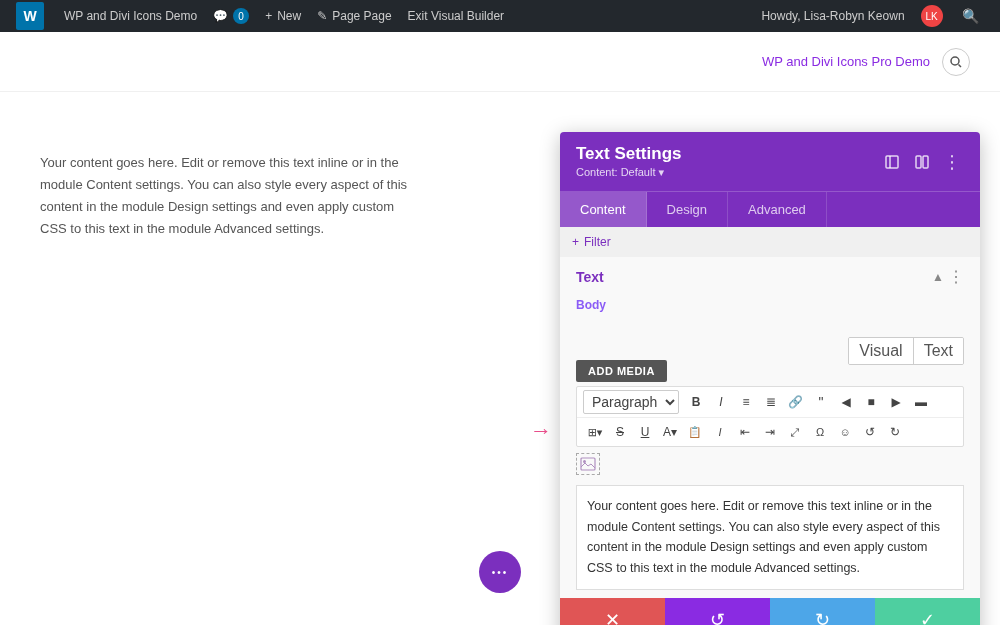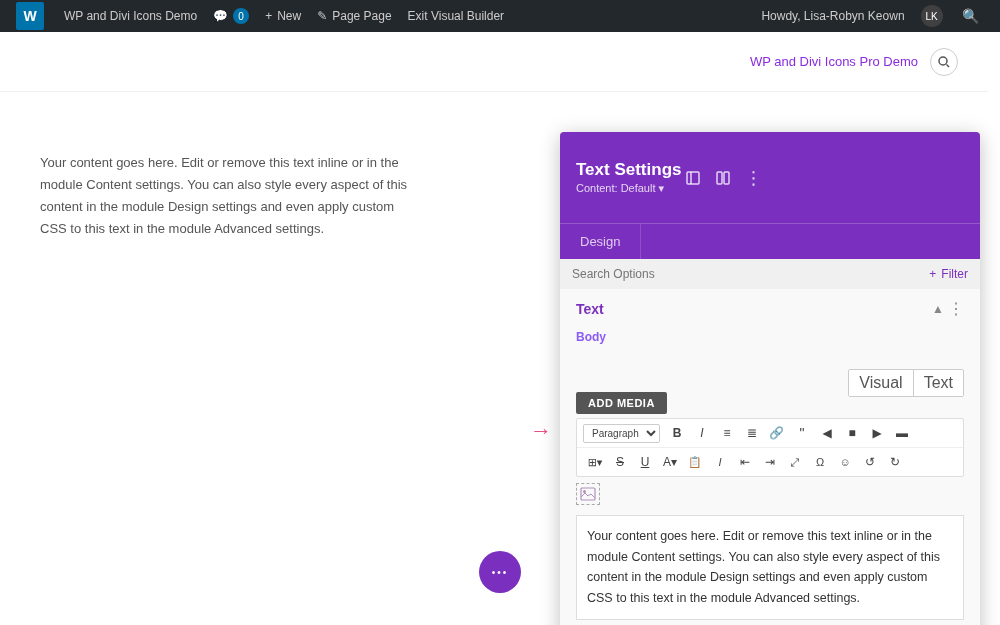--- a/index.html
+++ b/index.html
@@ -24,37 +24,37 @@
       display: flex;
       align-items: center;
       gap: 5px;
       cursor: pointer;
       white-space: nowrap;
     }
     .admin-bar-spacer { flex: 1; }
     .admin-bar-right { color: #ccc; font-size: 12px; display: flex; align-items: center; gap: 16px; padding-right: 8px; }
     .wp-logo { background: #0073aa; width: 28px; height: 28px; border-radius: 2px; display: flex; align-items: center; justify-content: center; color: white; font-weight: bold; font-size: 14px; margin-right: 4px; }
     .comment-count { background: #0073aa; border-radius: 50%; width: 16px; height: 16px; font-size: 10px; display: flex; align-items: center; justify-content: center; color: white; }
-    .user-avatar { width: 22px; height: 22px; background: #404040; border-radius: 50%; display: flex; align-items: center; justify-content: center; color: white; font-size: 10px; }
+    .user-avatar { width: 22px; height: 22px; background: #ef4444; border-radius: 50%; display: flex; align-items: center; justify-content: center; color: white; font-size: 10px; }
     .search-icon-btn { color: #ccc; cursor: pointer; font-size: 14px; padding: 0 4px; }
 
     
     #page-area {
       background: white;
       height: 593px;
       position: relative;
       display: flex;
       align-items: flex-start;
       padding: 40px;
     }
 
     
     #site-header {
       position: absolute;
-      top: 0; left: 0; right: 12px;
+      top: 0; left: 0; right: 0;
       height: 60px;
       background: white;
       display: flex;
       align-items: center;
       justify-content: flex-end;
       padding: 0 30px;
       border-bottom: 1px solid #f0f0f0;
     }
     .site-title-link { color: #8a2be2; font-size: 13px; text-decoration: none; margin-right: 12px; }
     .search-btn { width: 28px; height: 28px; border-radius: 50%; border: 1px solid #ccc; background: white; display: flex; align-items: center; justify-content: center; cursor: pointer; color: #555; }
@@ -94,23 +94,24 @@
       right: 20px;
       width: 420px;
       background: #f9f9f9;
       border-radius: 4px;
       box-shadow: 0 4px 20px rgba(0,0,0,0.25);
       overflow: hidden;
     }
 
     .panel-header {
       background: #7b2fbe;
-      padding: 28px 16px;
-      display: flex;
-      align-items: center;
+      padding: 12px 16px;
+      display: flex;
+      align-items: center;
+      justify-content: space-between;
     }
     .panel-title-area {}
     .panel-title { color: white; font-size: 17px; font-weight: 600; }
     .panel-preset { color: rgba(255,255,255,0.8); font-size: 11px; margin-top: 2px; }
     .panel-header-icons { display: flex; gap: 6px; align-items: center; }
     .panel-icon-btn { color: rgba(255,255,255,0.8); width: 24px; height: 24px; display: flex; align-items: center; justify-content: center; cursor: pointer; font-size: 14px; border-radius: 2px; }
 
     .panel-tabs {
       background: #7b2fbe;
       display: flex;
@@ -199,21 +200,21 @@
     .toolbar-row:last-child { border-bottom: none; }
     .toolbar-btn {
       width: 24px; height: 22px;
       display: flex; align-items: center; justify-content: center;
       color: #444;
       font-size: 12px;
       cursor: pointer;
       border-radius: 2px;
     }
     .toolbar-select {
-      font-size: 10px;
+      font-size: 14px;
       border: 1px solid #ccc;
       padding: 2px 4px;
       border-radius: 2px;
       color: #444;
       background: white;
       cursor: pointer;
       margin-right: 4px;
     }
 
     .icon-row {
@@ -339,27 +340,32 @@
             <rect x="8" y="1" width="5" height="12" rx="1" stroke="rgba(255,255,255,0.8)" stroke-width="1.5"></rect>
           </svg>
         </div>
         <div class="panel-icon-btn">
           <span style="font-size:18px;line-height:1;color:rgba(255,255,255,0.8);">⋮</span>
         </div>
       </div>
     </div>
 
     <div class="panel-tabs">
+      <div class="panel-tab active">
+        <span>Content</span>
+      </div>
       <div class="panel-tab">
         <span>Design</span>
       </div>
+      <div class="panel-tab">
+        <span>Advanced</span>
+      </div>
     </div>
 
     <div class="panel-search">
-      <input type="text" style="background: transparent; border: none; outline: none; font-size: 12px; color: rgb(153, 153, 153); flex: 1 1 0%;" placeholder="Search Options">
       <div class="filter-btn">
         <span>+</span>
         <span style="margin-left:2px;">Filter</span>
       </div>
     </div>
 
     <div class="panel-body">
 
       <div class="section-header">
         <span class="section-title">Text</span>

